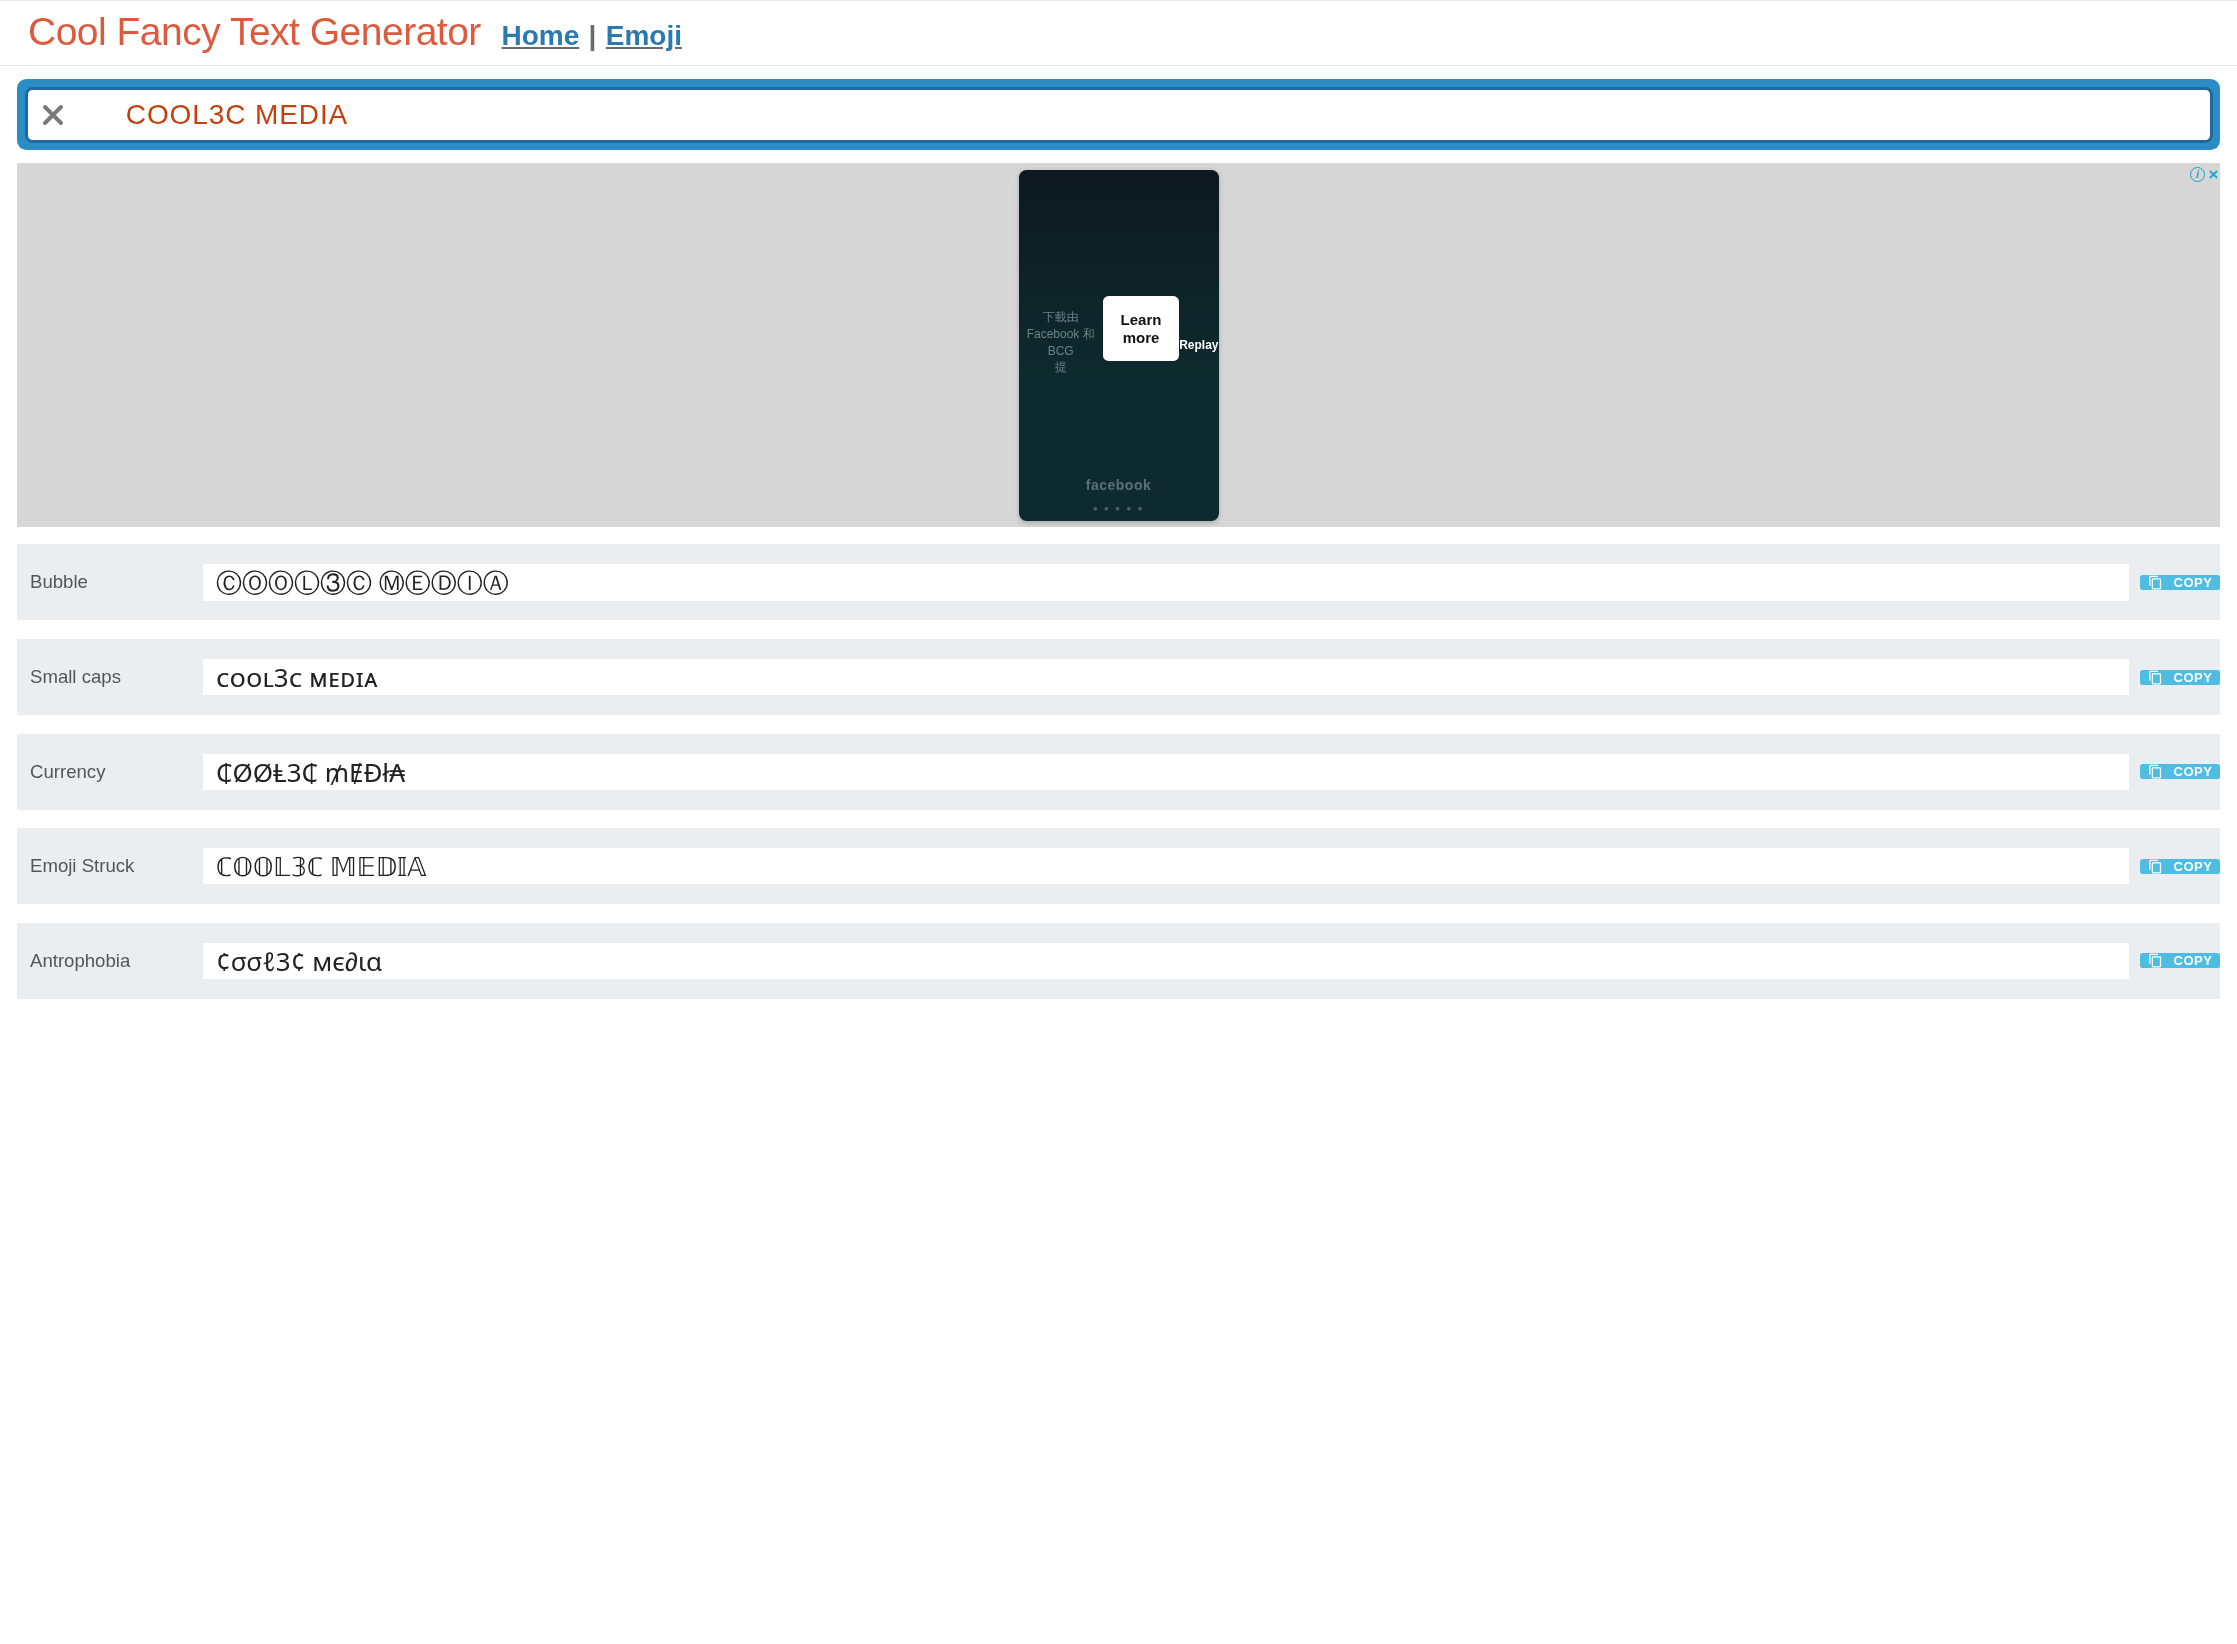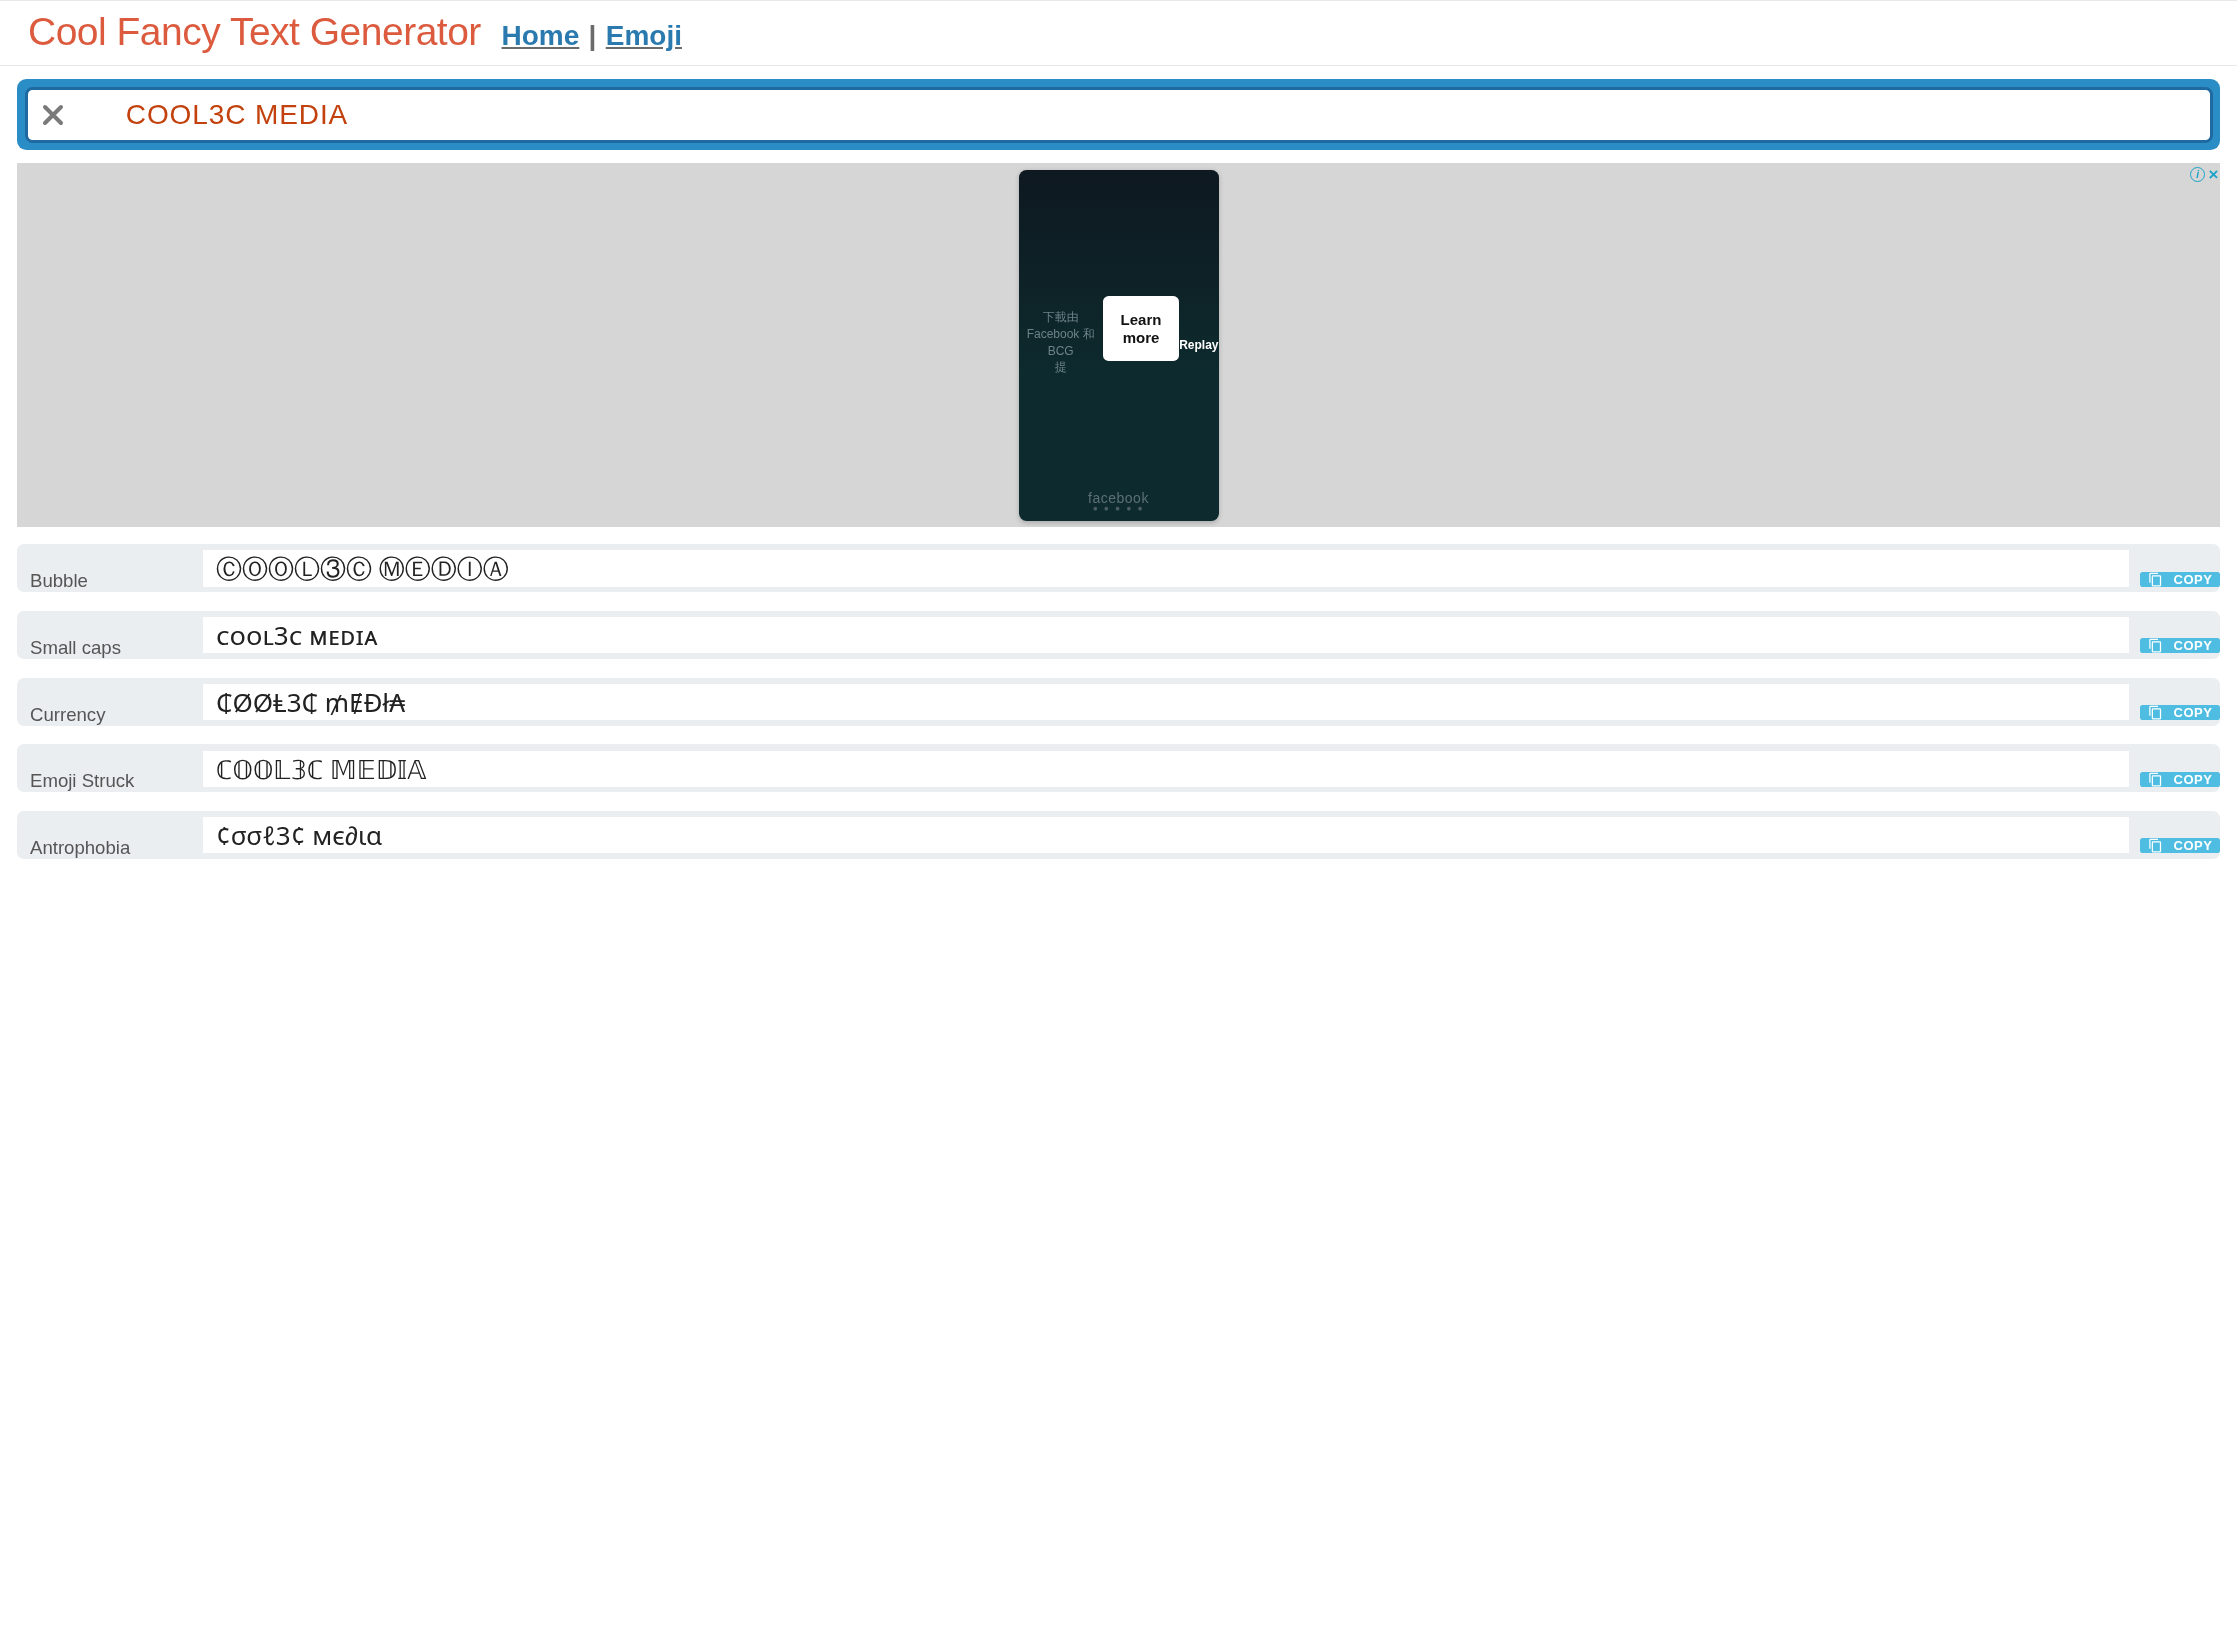--- a/index.html
+++ b/index.html
@@ -149,44 +149,43 @@
     cursor: pointer;
   }
   .replay {
     color: #fff;
     font-weight: 700;
     font-size: 12px;
     cursor: pointer;
   }
   .ad-brand {
     position: absolute;
-    bottom: 15px;
+    bottom: 28px;
     color: #5c6f75;
     font-size: 14px;
-    font-weight: 400;
+    font-weight: 700;
     letter-spacing: 0.5px;
     text-align: center;
   }
   .ad-dots {
     position: absolute;
     bottom: 7.5px;
     color: #4b5d63;
     font-size: 8.4px;
     letter-spacing: 1.9px;
   }
   .results {
     margin: 17px 17px 0 17px;
   }
   .row {
     display: flex;
-    align-items: flex-end;
+    align-items: center;
     background: #ebeef0;
     margin-bottom: 18.6px;
-    height: 48px;
-    border-radius: 7px;
+    height: 76px;
   }
   .row-label {
     width: 186px;
     padding: 0 13px;
     display: flex;
     align-items: center;
     font-size: 18.6px;
     color: #555;
   }
   .row-output {

